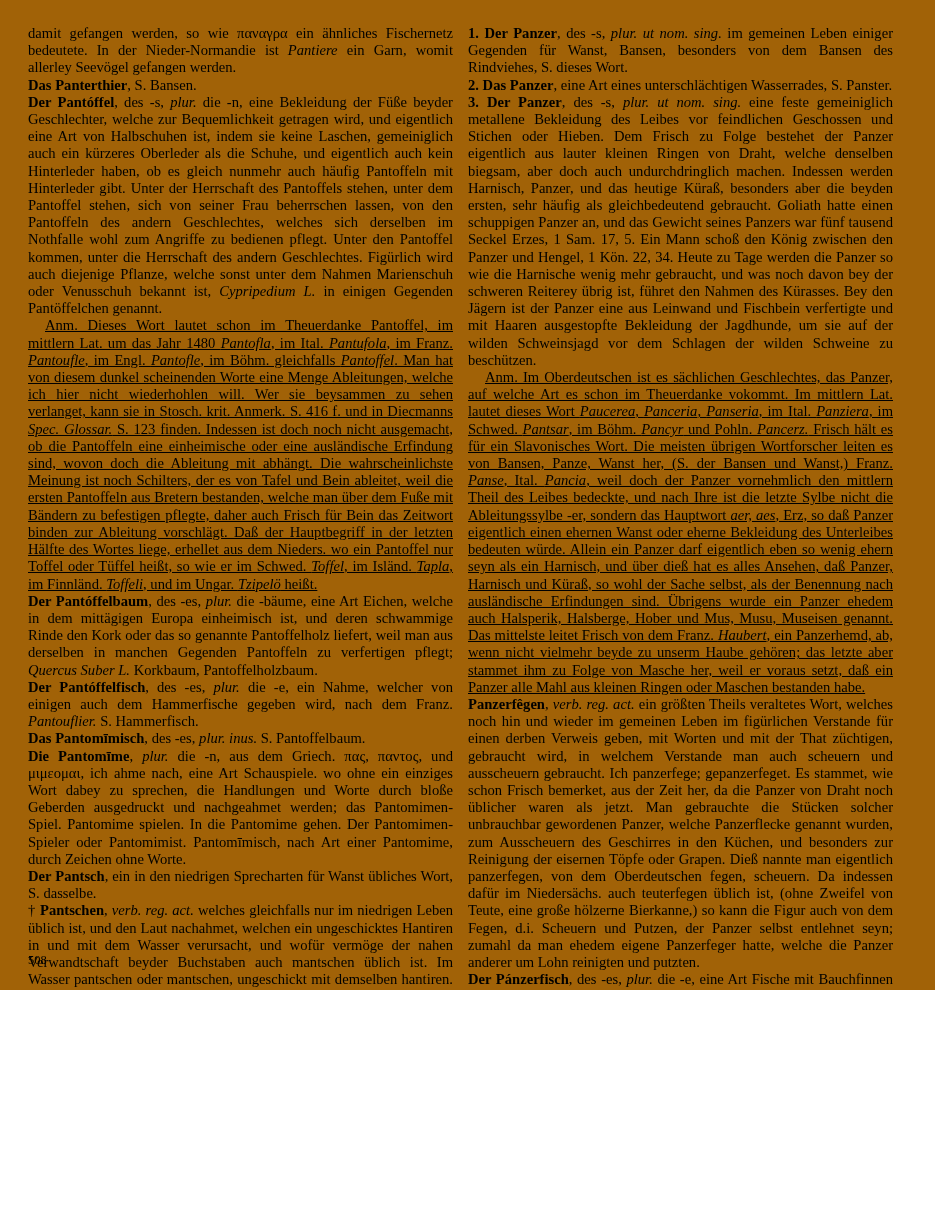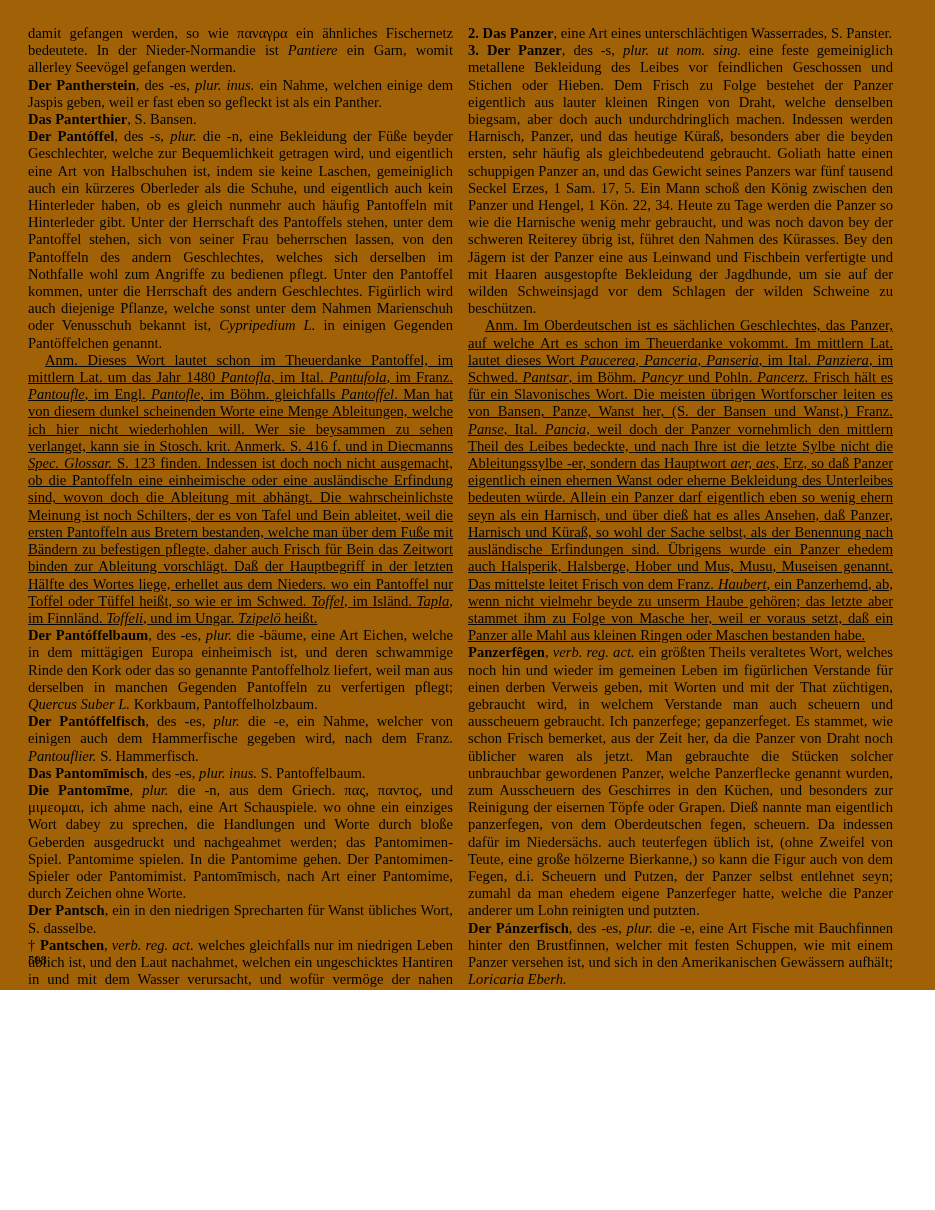--- a/index.html
+++ b/index.html
@@ -49,33 +49,33 @@
     line-height: 1;
   }
 </style>
 </head>
 <body>
 
 <div class="page">
   <div class="columns">
     <div class="col">
         <p class="entry"><span>damit gefangen werden, so wie παναγρα ein ähnliches Fischernetz bedeutete. In der Nieder-Normandie ist </span><span class="i">Pantiere</span><span> ein Garn, womit allerley Seevögel gefangen werden.</span></p>
-        <p class="entry"><span class="b">Der Pantherstein</span><span>, des -es, </span><span class="i">plur. inus.</span><span> ein Nahme, welchen einige dem Jaspis geben, weil er fast eben so gefleckt ist als ein Panther.</span></p>
         <p class="entry"><span class="b">Das Panterthier</span><span>, S. Bansen.</span></p>
         <p class="entry"><span class="b">Der Pantóffel</span><span>, des -s, </span><span class="i">plur.</span><span> die -n, eine Bekleidung der Füße beyder Geschlechter, welche zur Bequemlichkeit getragen wird, und eigentlich eine Art von Halbschuhen ist, indem sie keine Laschen, gemeiniglich auch ein kürzeres Oberleder als die Schuhe, und eigentlich auch kein Hinterleder haben, ob es gleich nunmehr auch häufig Pantoffeln mit Hinterleder gibt. Unter der Herrschaft des Pantoffels stehen, unter dem Pantoffel stehen, sich von seiner Frau beherrschen lassen, von den Pantoffeln des andern Geschlechtes, welches sich derselben im Nothfalle wohl zum Angriffe zu bedienen pflegt. Unter den Pantoffel kommen, unter die Herrschaft des andern Geschlechtes. Figürlich wird auch diejenige Pflanze, welche sonst unter dem Nahmen Marienschuh oder Venusschuh bekannt ist, </span><span class="i">Cypripedium L.</span><span> in einigen Gegenden Pantöffelchen genannt.</span></p>
         <p class="entry indent"><span>Anm. Dieses Wort lautet schon im Theuerdanke Pantoffel, im mittlern Lat. um das Jahr 1480 </span><span class="i">Pantofla</span><span>, im Ital. </span><span class="i">Pantufola</span><span>, im Franz. </span><span class="i">Pantoufle</span><span>, im Engl. </span><span class="i">Pantofle</span><span>, im Böhm. gleichfalls </span><span class="i">Pantoffel</span><span>. Man hat von diesem dunkel scheinenden Worte eine Menge Ableitungen, welche ich hier nicht wiederhohlen will. Wer sie beysammen zu sehen verlanget, kann sie in Stosch. krit. Anmerk. S. 416 f. und in Diecmanns </span><span class="i">Spec. Glossar.</span><span> S. 123 finden. Indessen ist doch noch nicht ausgemacht, ob die Pantoffeln eine einheimische oder eine ausländische Erfindung sind, wovon doch die Ableitung mit abhängt. Die wahrscheinlichste Meinung ist noch Schilters, der es von Tafel und Bein ableitet, weil die ersten Pantoffeln aus Bretern bestanden, welche man über dem Fuße mit Bändern zu befestigen pflegte, daher auch Frisch für Bein das Zeitwort binden zur Ableitung vorschlägt. Daß der Hauptbegriff in der letzten Hälfte des Wortes liege, erhellet aus dem Nieders. wo ein Pantoffel nur Toffel oder Tüffel heißt, so wie er im Schwed. </span><span class="i">Toffel</span><span>, im Isländ. </span><span class="i">Tapla</span><span>, im Finnländ. </span><span class="i">Toffeli</span><span>, und im Ungar. </span><span class="i">Tzipelö</span><span> heißt.</span></p>
         <p class="entry"><span class="b">Der Pantóffelbaum</span><span>, des -es, </span><span class="i">plur.</span><span> die -bäume, eine Art Eichen, welche in dem mittägigen Europa einheimisch ist, und deren schwammige Rinde den Kork oder das so genannte Pantoffelholz liefert, weil man aus derselben in manchen Gegenden Pantoffeln zu verfertigen pflegt; </span><span class="i">Quercus Suber L.</span><span> Korkbaum, Pantoffelholzbaum.</span></p>
         <p class="entry"><span class="b">Der Pantóffelfisch</span><span>, des -es, </span><span class="i">plur.</span><span> die -e, ein Nahme, welcher von einigen auch dem Hammerfische gegeben wird, nach dem Franz. </span><span class="i">Pantouflier.</span><span> S. Hammerfisch.</span></p>
         <p class="entry"><span class="b">Das Pantomīmisch</span><span>, des -es, </span><span class="i">plur. inus.</span><span> S. Pantoffelbaum.</span></p>
         <p class="entry"><span class="b">Die Pantomīme</span><span>, </span><span class="i">plur.</span><span> die -n, aus dem Griech. πας, παντος, und μιμεομαι, ich ahme nach, eine Art Schauspiele. wo ohne ein einziges Wort dabey zu sprechen, die Handlungen und Worte durch bloße Geberden ausgedruckt und nachgeahmet werden; das Pantomimen-Spiel. Pantomime spielen. In die Pantomime gehen. Der Pantomimen-Spieler oder Pantomimist. Pantomīmisch, nach Art einer Pantomime, durch Zeichen ohne Worte.</span></p>
         <p class="entry"><span class="b">Der Pantsch</span><span>, ein in den niedrigen Sprecharten für Wanst übliches Wort, S. dasselbe.</span></p>
         <p class="entry"><span>† </span><span class="b">Pantschen</span><span>, </span><span class="i">verb. reg. act.</span><span> welches gleichfalls nur im niedrigen Leben üblich ist, und den Laut nachahmet, welchen ein ungeschicktes Hantiren in und mit dem Wasser verursacht, und wofür vermöge der nahen Verwandtschaft beyder Buchstaben auch mantschen üblich ist. Im Wasser pantschen oder mantschen, ungeschickt mit demselben hantiren. Den Wein pantschen oder mantschen, ihn auf eine ungeschickte und unerlaubte Art vermischen und verfälschen.</span></p>
         <p class="entry"><span class="b">Der Panzen</span><span>, S. der Bansen.</span></p>
       </div>
     <div class="col">
+        <p class="entry"><span class="b">1. Der Panzer</span><span>, des -s, </span><span class="i">plur. ut nom. sing.</span><span> im gemeinen Leben einiger Gegenden für Wanst, Bansen, besonders von dem Bansen des Rindviehes, S. dieses Wort.</span></p>
         <p class="entry"><span class="b">2. Das Panzer</span><span>, eine Art eines unterschlächtigen Wasserrades, S. Panster.</span></p>
         <p class="entry"><span class="b">3. Der Panzer</span><span>, des -s, </span><span class="i">plur. ut nom. sing.</span><span> eine feste gemeiniglich metallene Bekleidung des Leibes vor feindlichen Geschossen und Stichen oder Hieben. Dem Frisch zu Folge bestehet der Panzer eigentlich aus lauter kleinen Ringen von Draht, welche denselben biegsam, aber doch auch undurchdringlich machen. Indessen werden Harnisch, Panzer, und das heutige Küraß, besonders aber die beyden ersten, sehr häufig als gleichbedeutend gebraucht. Goliath hatte einen schuppigen Panzer an, und das Gewicht seines Panzers war fünf tausend Seckel Erzes, 1 Sam. 17, 5. Ein Mann schoß den König zwischen den Panzer und Hengel, 1 Kön. 22, 34. Heute zu Tage werden die Panzer so wie die Harnische wenig mehr gebraucht, und was noch davon bey der schweren Reiterey übrig ist, führet den Nahmen des Kürasses. Bey den Jägern ist der Panzer eine aus Leinwand und Fischbein verfertigte und mit Haaren ausgestopfte Bekleidung der Jagdhunde, um sie auf der wilden Schweinsjagd vor dem Schlagen der wilden Schweine zu beschützen.</span></p>
         <p class="entry indent"><span>Anm. Im Oberdeutschen ist es sächlichen Geschlechtes, das Panzer, auf welche Art es schon im Theuerdanke vokommt. Im mittlern Lat. lautet dieses Wort </span><span class="i">Paucerea</span><span>, </span><span class="i">Panceria</span><span>, </span><span class="i">Panseria</span><span>, im Ital. </span><span class="i">Panziera</span><span>, im Schwed. </span><span class="i">Pantsar</span><span>, im Böhm. </span><span class="i">Pancyr</span><span> und Pohln. </span><span class="i">Pancerz.</span><span> Frisch hält es für ein Slavonisches Wort. Die meisten übrigen Wortforscher leiten es von Bansen, Panze, Wanst her, (S. der Bansen und Wanst,) Franz. </span><span class="i">Panse</span><span>, Ital. </span><span class="i">Pancia</span><span>, weil doch der Panzer vornehmlich den mittlern Theil des Leibes bedeckte, und nach Ihre ist die letzte Sylbe nicht die Ableitungssylbe -er, sondern das Hauptwort </span><span class="i">aer, aes</span><span>, Erz, so daß Panzer eigentlich einen ehernen Wanst oder eherne Bekleidung des Unterleibes bedeuten würde. Allein ein Panzer darf eigentlich eben so wenig ehern seyn als ein Harnisch, und über dieß hat es alles Ansehen, daß Panzer, Harnisch und Küraß, so wohl der Sache selbst, als der Benennung nach ausländische Erfindungen sind. Übrigens wurde ein Panzer ehedem auch Halsperik, Halsberge, Hober und Mus, Musu, Museisen genannt. Das mittelste leitet Frisch von dem Franz. </span><span class="i">Haubert</span><span>, ein Panzerhemd, ab, wenn nicht vielmehr beyde zu unserm Haube gehören; das letzte aber stammet ihm zu Folge von Masche her, weil er voraus setzt, daß ein Panzer alle Mahl aus kleinen Ringen oder Maschen bestanden habe.</span></p>
         <p class="entry"><span class="b">Panzerfêgen</span><span>, </span><span class="i">verb. reg. act.</span><span> ein größten Theils veraltetes Wort, welches noch hin und wieder im gemeinen Leben im figürlichen Verstande für einen derben Verweis geben, mit Worten und mit der That züchtigen, gebraucht wird, in welchem Verstande man auch scheuern und ausscheuern gebraucht. Ich panzerfege; gepanzerfeget. Es stammet, wie schon Frisch bemerket, aus der Zeit her, da die Panzer von Draht noch üblicher waren als jetzt. Man gebrauchte die Stücken solcher unbrauchbar gewordenen Panzer, welche Panzerflecke genannt wurden, zum Ausscheuern des Geschirres in den Küchen, und besonders zur Reinigung der eisernen Töpfe oder Grapen. Dieß nannte man eigentlich panzerfegen, von dem Oberdeutschen fegen, scheuern. Da indessen dafür im Niedersächs. auch teuterfegen üblich ist, (ohne Zweifel von Teute, eine große hölzerne Bierkanne,) so kann die Figur auch von dem Fegen, d.i. Scheuern und Putzen, der Panzer selbst entlehnet seyn; zumahl da man ehedem eigene Panzerfeger hatte, welche die Panzer anderer um Lohn reinigten und putzten.</span></p>
         <p class="entry"><span class="b">Der Pánzerfisch</span><span>, des -es, </span><span class="i">plur.</span><span> die -e, eine Art Fische mit Bauchfinnen hinter den Brustfinnen, welcher mit festen Schuppen, wie mit einem Panzer versehen ist, und sich in den Amerikanischen Gewässern aufhält; </span><span class="i">Loricaria Eberh.</span></p>
       </div>
   </div>
   <div class="page-number">508</div>
 </div>
 

